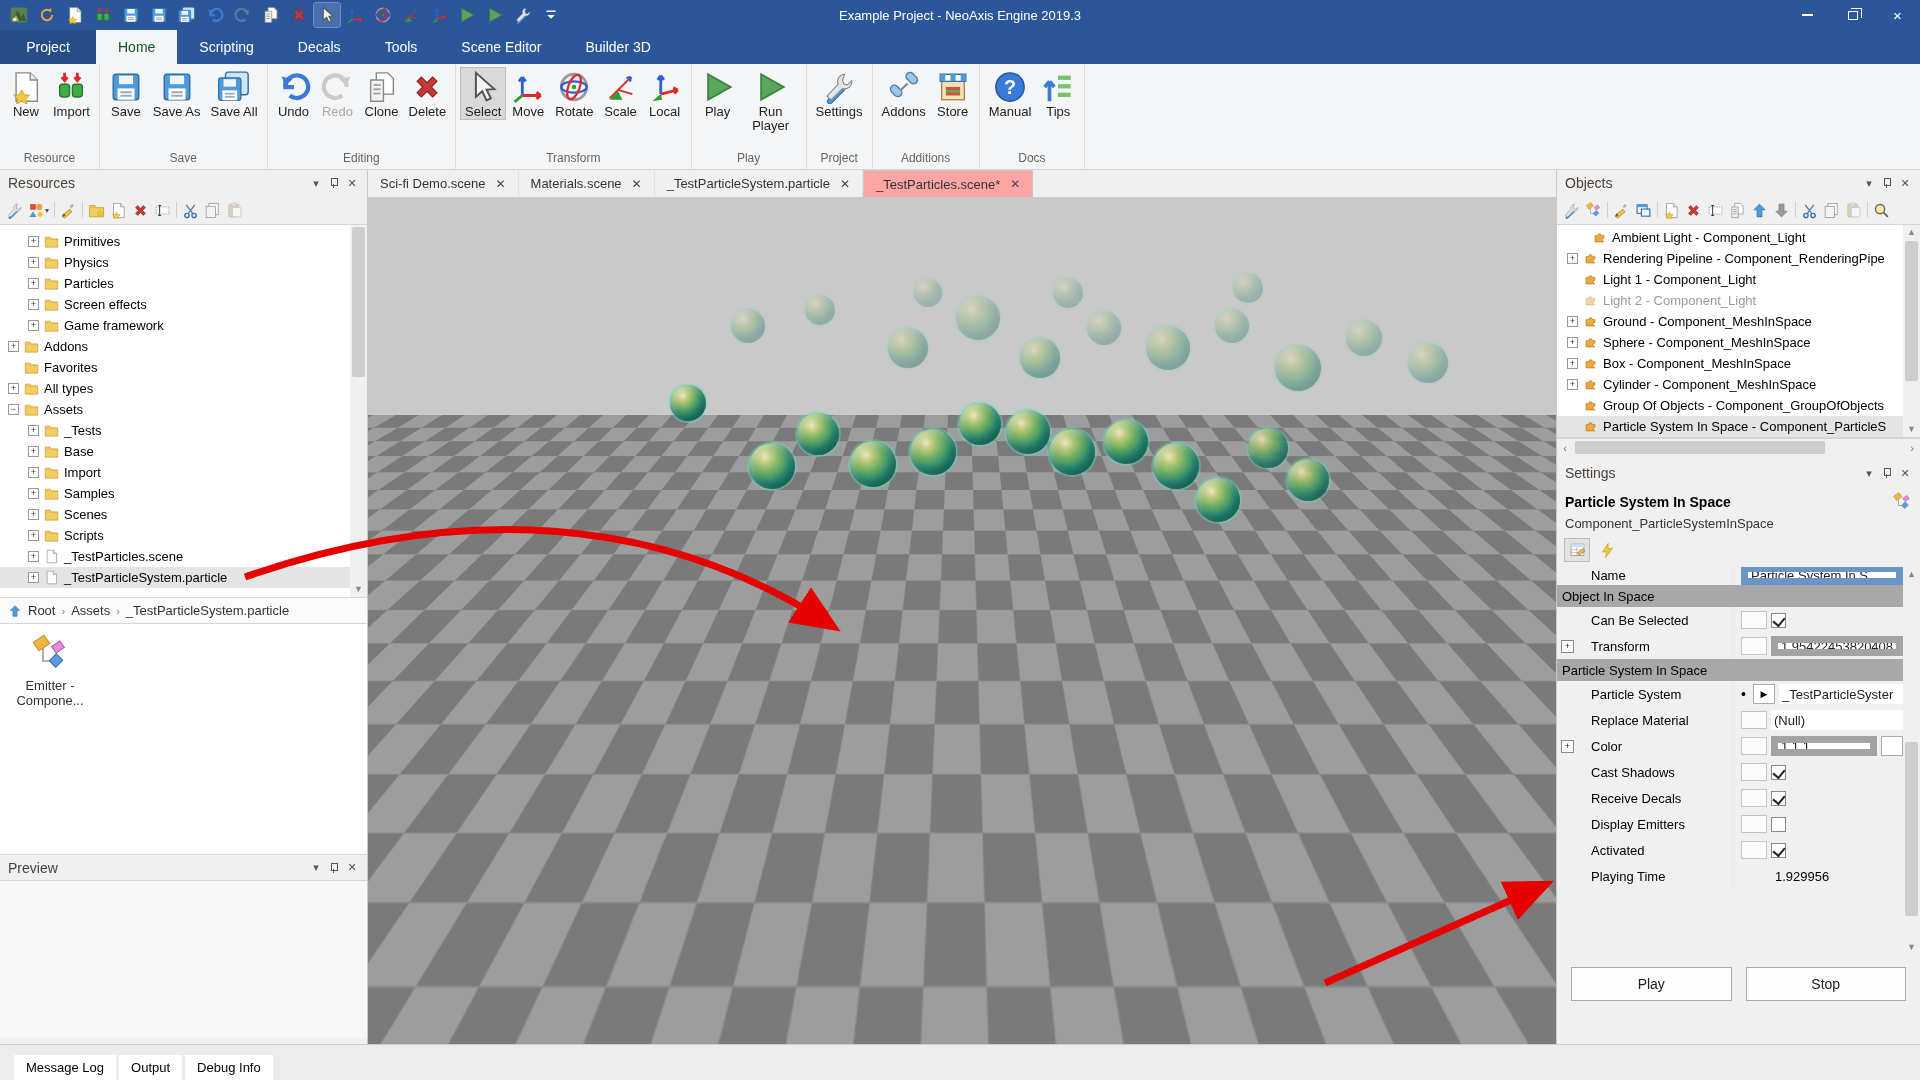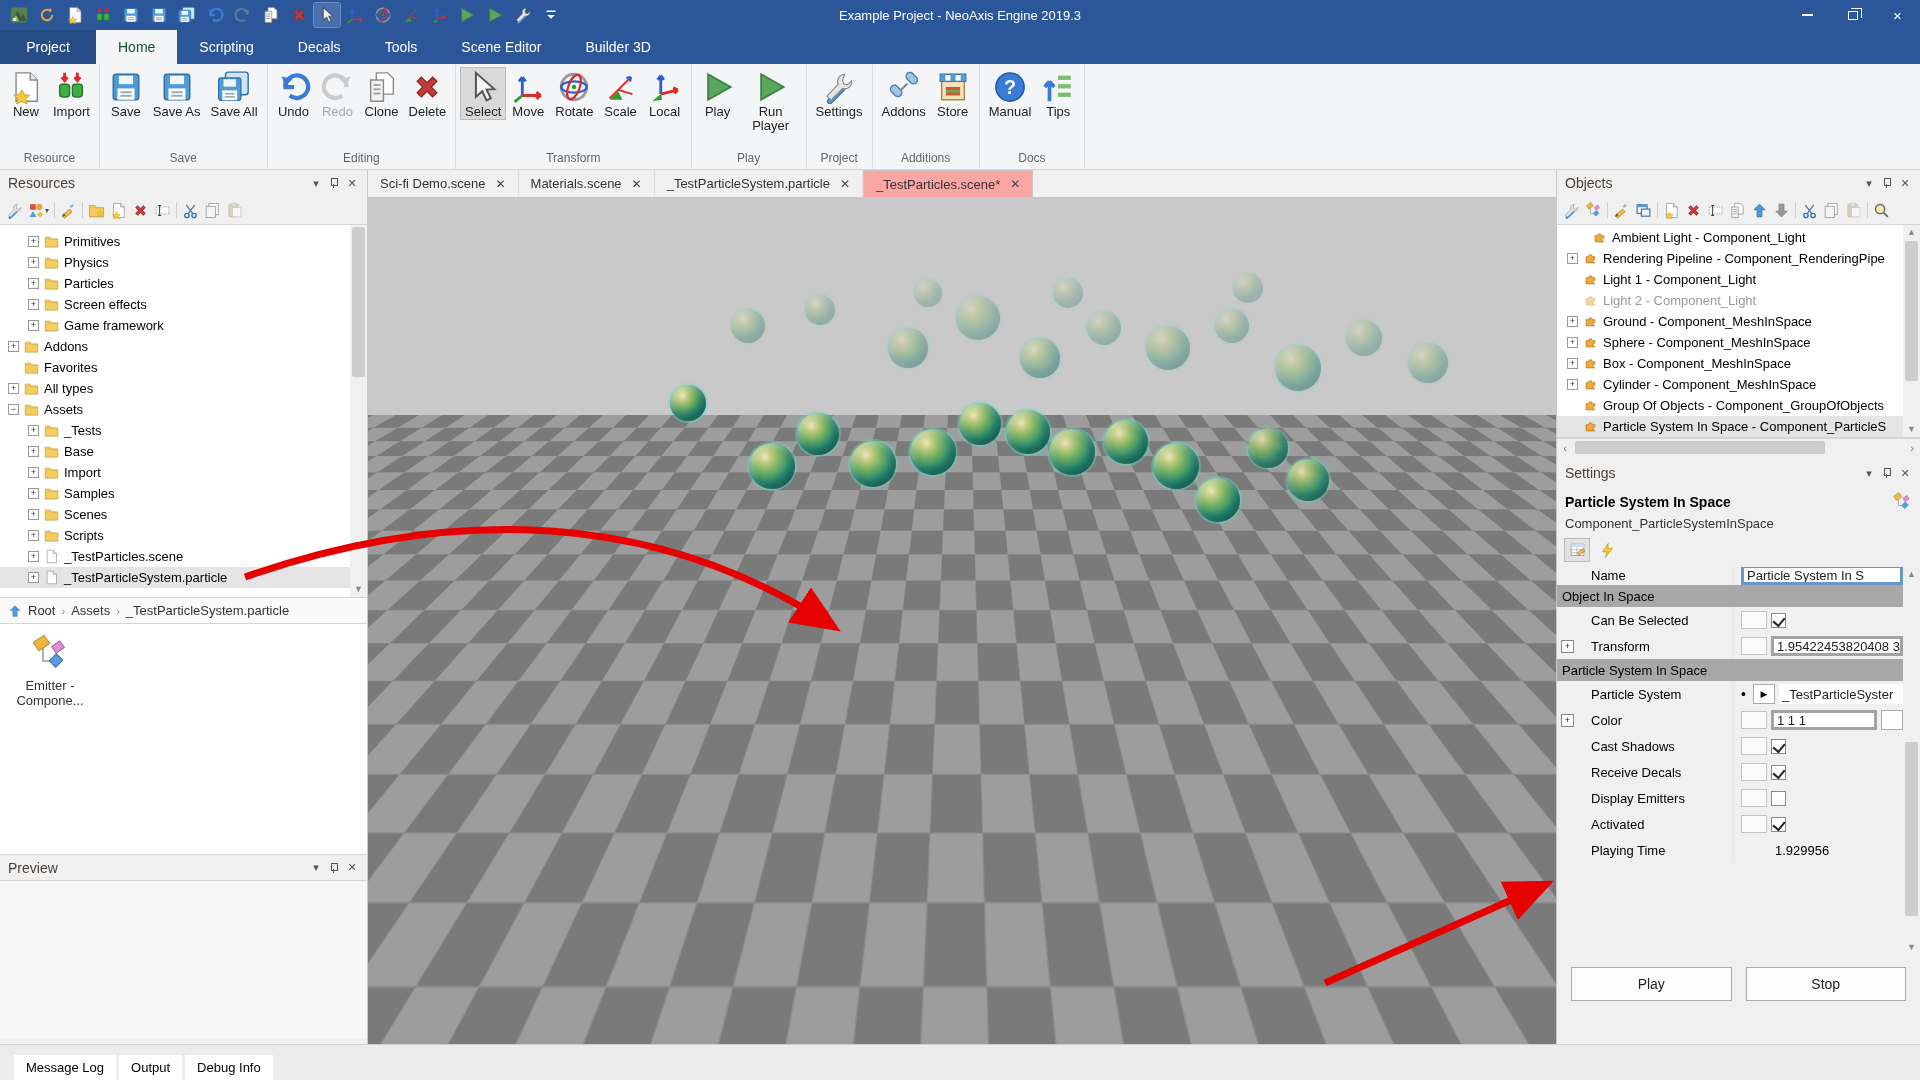--- a/index.html
+++ b/index.html
@@ -120,21 +120,21 @@
   .minitools svg { width:17px; height:17px; }
 
   .grid { position:relative; margin-top:2px; overflow:hidden; }
   .ghead { height:22px; background:#a8a8a8; color:#000; display:flex; align-items:center; padding-left:5px; font-size:13px; margin-right:17px; }
   .prow { height:26px; display:flex; align-items:center; padding-left:4px; margin-right:17px; }
   .prow .pexp { width:13px; height:13px; border:1px solid #888; background:#fff; font-size:9px; line-height:11px; text-align:center; margin-right:3px; flex:none; }
   .prow .plabel { flex:1; padding-left:14px; color:#000; font-size:13px; border-right:4px solid #ececec; height:100%; display:flex; align-items:center; }
   .prow.noexp .plabel { padding-left:30px; }
   .prow .pval { width:168px; flex:none; display:flex; align-items:center; gap:4px; padding-left:6px; }
   .vbox { width:26px; height:18px; border:1px solid #c4c4c4; background:#fbfbfb; flex:none; }
-  .tfield { height:20px; border:3px solid #a3a3a3; background:#fff; padding:0 3px; display:flex; align-items:center; font-size:13px; white-space:nowrap; overflow:hidden; flex:1; }
+  .tfield { height:20px; border:7px solid #a3a3a3; background:#fff; padding:0 3px; display:flex; align-items:center; font-size:13px; white-space:nowrap; overflow:hidden; flex:1; }
   .tfield.blue { border-color:#6a95c8; }
   .cb { width:15px; height:15px; border:1px solid #8a8a8a; background:#fff; position:relative; flex:none; }
   .cb.on:after { content:""; position:absolute; left:3px; top:1px; width:6px; height:9px; border-right:2px solid #222; border-bottom:2px solid #222; transform:rotate(40deg); }
   .dot { font-size:14px; color:#000; width:8px; flex:none; }
   .refbtn { width:22px; height:20px; border:1px solid #a9a9a9; background:#fff; font-size:9px; color:#000; display:flex; align-items:center; justify-content:center; flex:none; }
   .swatch { width:22px; height:20px; border:1px solid #a9a9a9; background:#fff; flex:none; }
   .slider { position:relative; width:52px; height:16px; flex:none; }
   .slider:before { content:""; position:absolute; left:0; right:0; top:7px; height:2px; background:#aaa; }
   .slider .knob { position:absolute; right:0; top:0; width:10px; height:16px; background:#f0f0f0; border:1px solid #999; }
   .plaintxt { font-size:13px; color:#000; padding-left:34px; }
@@ -1255,20 +1255,27 @@
         </div>
         <div class="ghead">Particle System In Space</div>
         <div class="prow noexp">
           <div class="plabel">Particle System</div>
           <div class="pval">
             <span class="dot">•</span>
             <span class="refbtn">▶</span>
             <div class="tfield" style="border: none;">_TestParticleSyster</div>
           </div>
         </div>
+        <div class="prow noexp">
+          <div class="plabel">Replace Material</div>
+          <div class="pval">
+            <span class="vbox"></span>
+            <div class="tfield" style="border: none;">(Null)</div>
+          </div>
+        </div>
         <div class="prow">
           <span class="pexp">+</span>
           <div class="plabel">Color</div>
           <div class="pval">
             <span class="vbox"></span>
             <div class="tfield">1 1 1</div>
             <span class="swatch" style="background: rgb(255, 255, 255);"></span>
           </div>
         </div>
         <div class="prow noexp">

